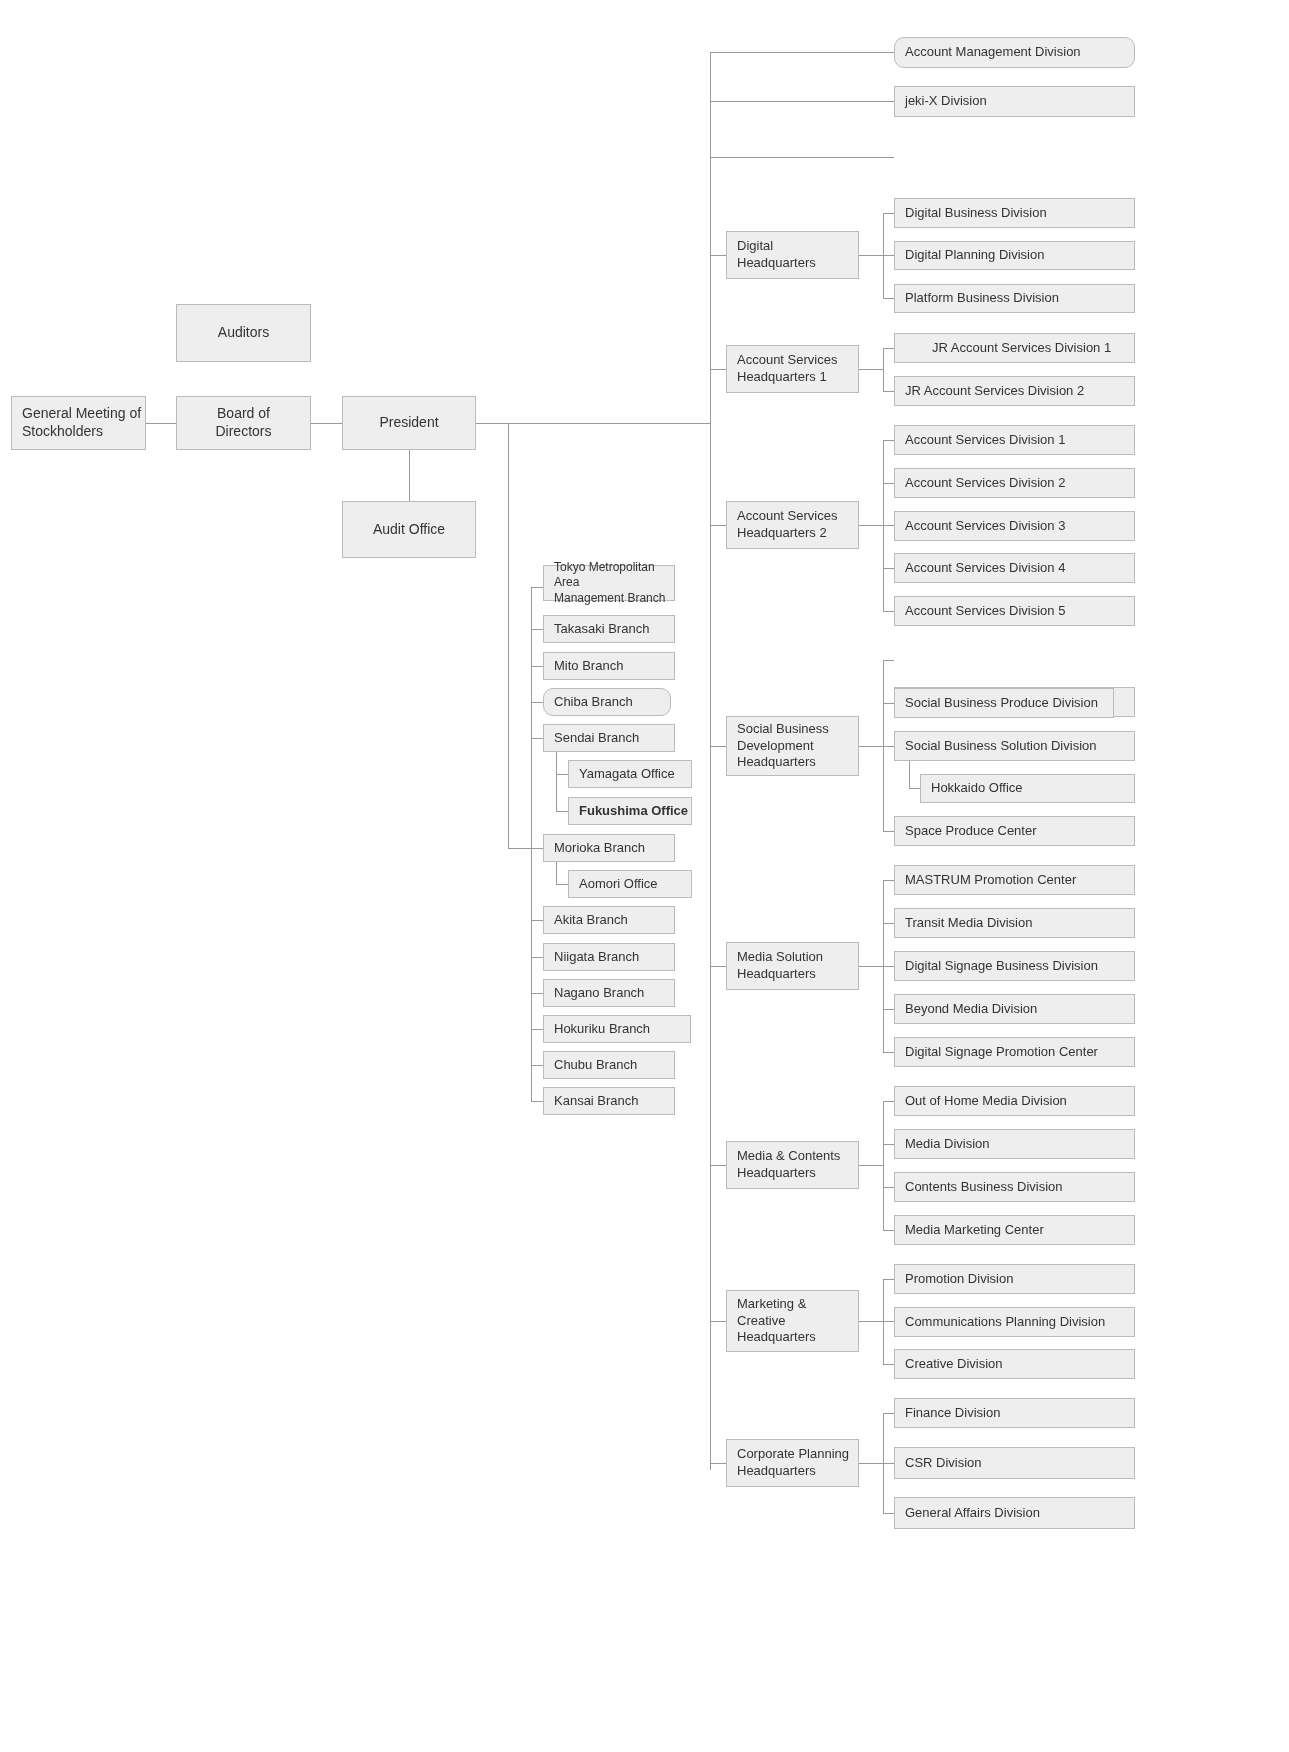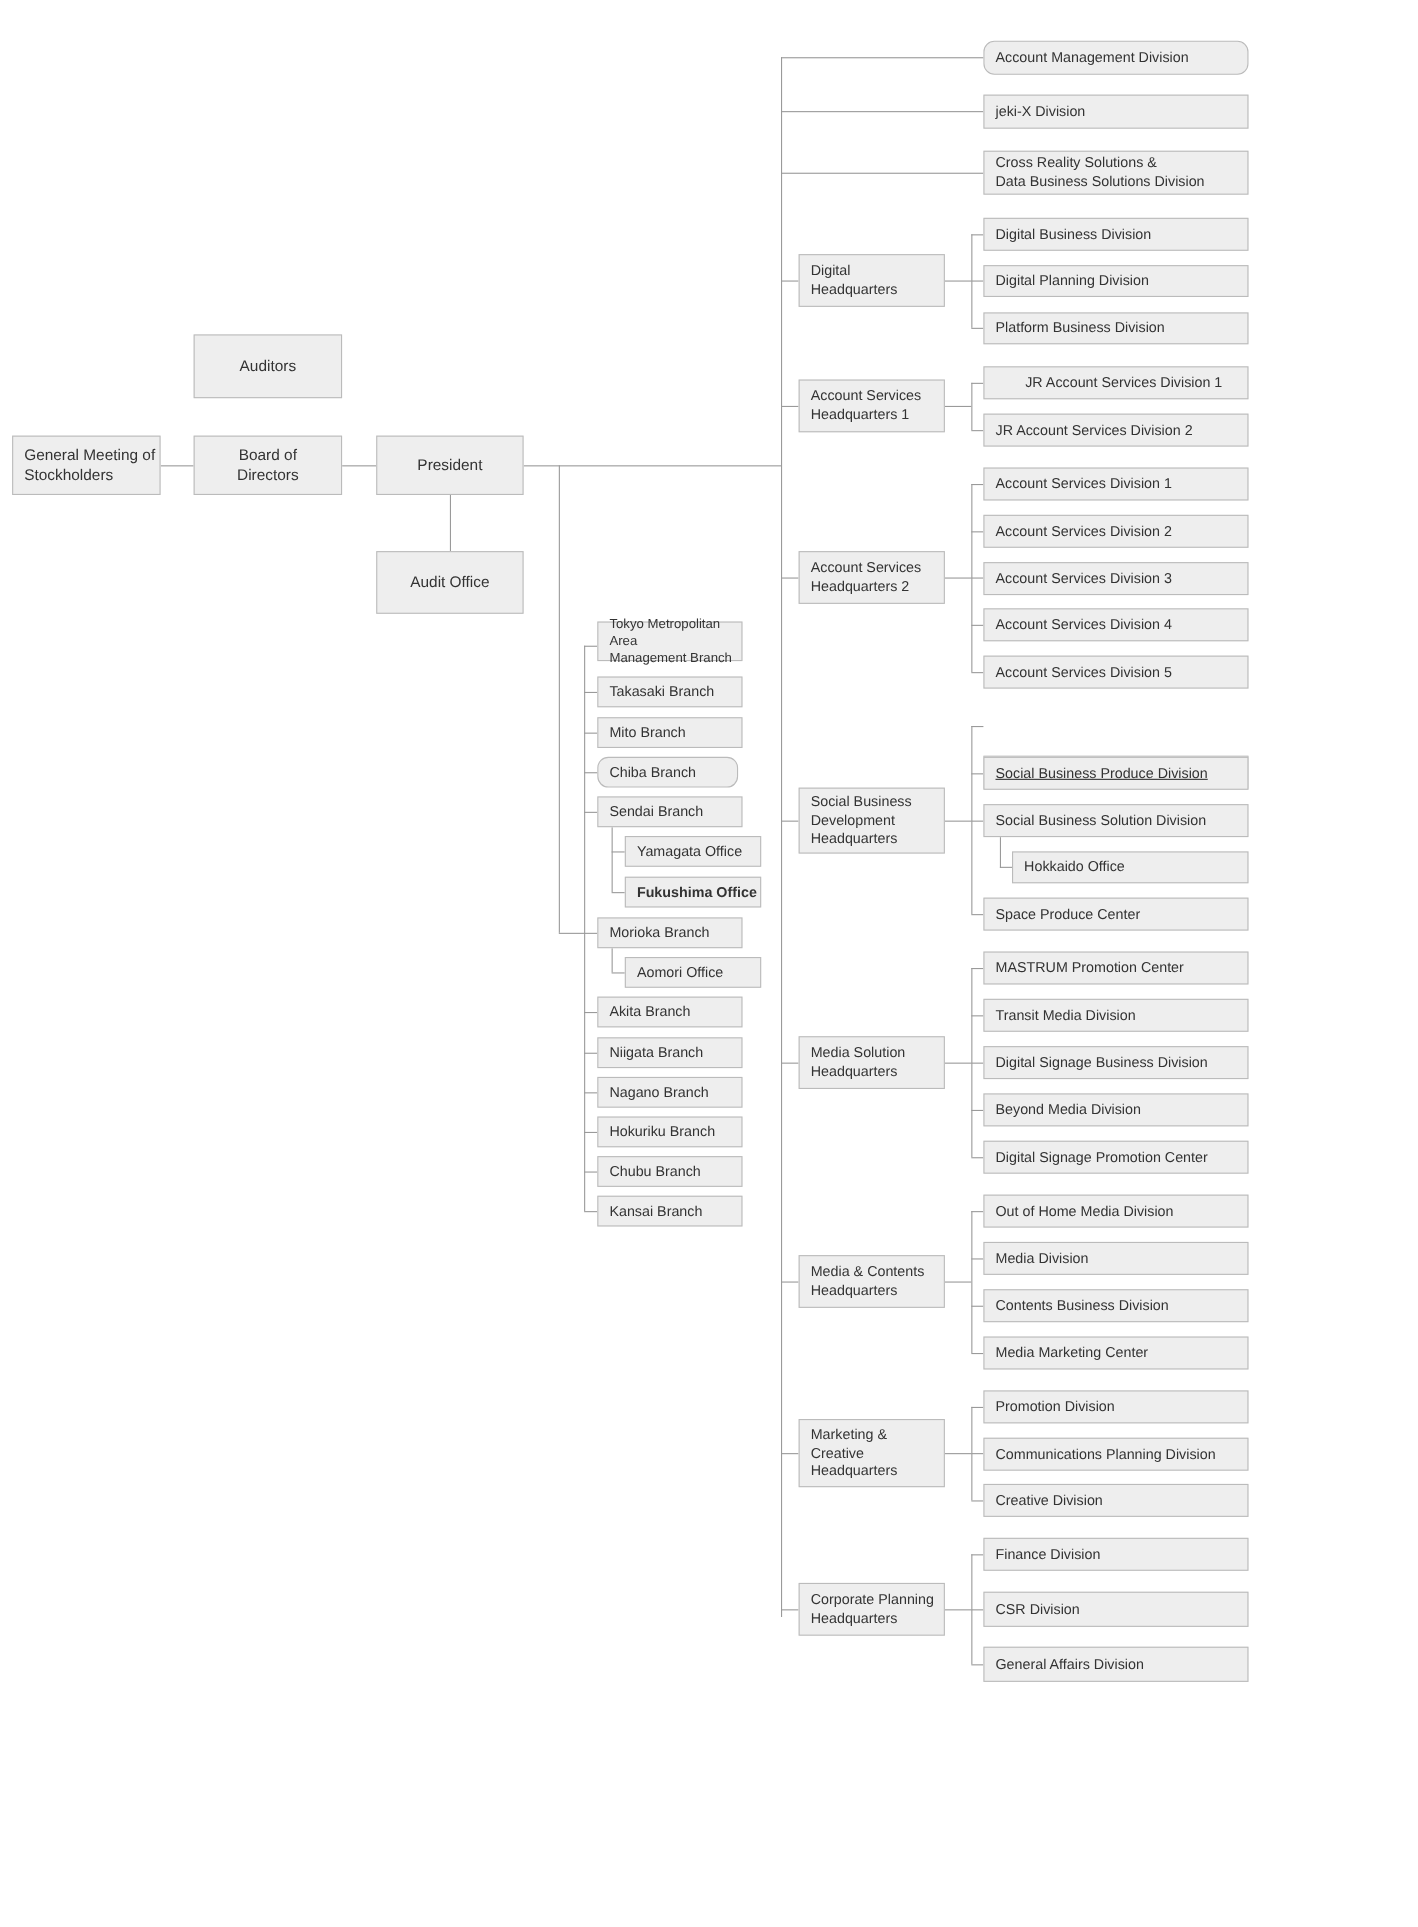--- a/index.html
+++ b/index.html
@@ -63,22 +63,20 @@
   <div class="ln v" style="left:508px;top:423px;height:425px;"></div>
   <div class="ln h" style="left:508px;top:848px;width:23px;"></div>
   <div class="ln v" style="left:531px;top:587px;height:514px;"></div>
 
   <div class="box left f13" style="left:894px;top:37px;width:241px;height:31px;border-radius:10px;">Account Management Division</div>
   <div class="ln h" style="left:710px;top:52px;width:184px;"></div>
 
   <div class="box left f13" style="left:894px;top:86px;width:241px;height:31px;">jeki-X Division</div>
   <div class="ln h" style="left:710px;top:101px;width:184px;"></div>
 
-  <div class="box left f13" style="left:894px;top:137px;width:241px;height:40px;">Cross Reality Solutions &amp;
-Data Business Solutions Division</div>
   <div class="ln h" style="left:710px;top:157px;width:184px;"></div>
 
   <div class="box left f13" style="left:726px;top:231px;width:133px;height:48px;">Digital
 Headquarters</div>
   <div class="ln h" style="left:710px;top:255px;width:16px;"></div>
   <div class="ln h" style="left:859px;top:255px;width:24px;"></div>
   <div class="ln v" style="left:883px;top:213px;height:85px;"></div>
 
   <div class="box left f13" style="left:894px;top:198px;width:241px;height:30px;">Digital Business Division</div>
   <div class="ln h" style="left:883px;top:213px;width:11px;"></div>
@@ -125,21 +123,21 @@
   <div class="box left f13" style="left:726px;top:716px;width:133px;height:60px;">Social Business
 Development
 Headquarters</div>
   <div class="ln h" style="left:710px;top:746px;width:16px;"></div>
   <div class="ln h" style="left:859px;top:746px;width:24px;"></div>
   <div class="ln v" style="left:883px;top:660px;height:171px;"></div>
 
   <div class="box left f13" style="left:894px;top:645px;width:241px;height:30px;margin-top:42px;">Innovation Design Center</div>
   <div class="ln h" style="left:883px;top:660px;width:11px;"></div>
 
-  <div class="box left f13" style="left:894px;top:688px;width:241px;height:30px;text-decoration:underline;">Social Business Produce Division</div>
+  <div class="box left f13" style="left:894px;top:688px;width:220px;height:30px;">Social Business Produce Division</div>
   <div class="ln h" style="left:883px;top:703px;width:11px;"></div>
 
   <div class="box left f13" style="left:894px;top:731px;width:241px;height:30px;">Social Business Solution Division</div>
   <div class="ln h" style="left:883px;top:746px;width:11px;"></div>
 
   <div class="box left f13" style="left:920px;top:774px;width:215px;height:29px;">Hokkaido Office</div>
   <div class="ln v" style="left:909px;top:761px;height:28px;"></div>
   <div class="ln h" style="left:909px;top:788px;width:11px;"></div>
 
   <div class="box left f13" style="left:894px;top:816px;width:241px;height:30px;">Space Produce Center</div>
@@ -249,21 +247,21 @@
 
   <div class="box left f13" style="left:543px;top:906px;width:132px;height:28px;">Akita Branch</div>
   <div class="ln h" style="left:531px;top:920px;width:12px;"></div>
 
   <div class="box left f13" style="left:543px;top:943px;width:132px;height:28px;">Niigata Branch</div>
   <div class="ln h" style="left:531px;top:957px;width:12px;"></div>
 
   <div class="box left f13" style="left:543px;top:979px;width:132px;height:28px;">Nagano Branch</div>
   <div class="ln h" style="left:531px;top:993px;width:12px;"></div>
 
-  <div class="box left f13" style="left:543px;top:1015px;width:132px;height:28px;">Hokuriku Branch</div>
+  <div class="box left f13" style="left:543px;top:1015px;width:148px;height:28px;">Hokuriku Branch</div>
   <div class="ln h" style="left:531px;top:1029px;width:12px;"></div>
 
   <div class="box left f13" style="left:543px;top:1051px;width:132px;height:28px;">Chubu Branch</div>
   <div class="ln h" style="left:531px;top:1065px;width:12px;"></div>
 
   <div class="box left f13" style="left:543px;top:1087px;width:132px;height:28px;">Kansai Branch</div>
   <div class="ln h" style="left:531px;top:1101px;width:12px;"></div>
 
 </div>
 

